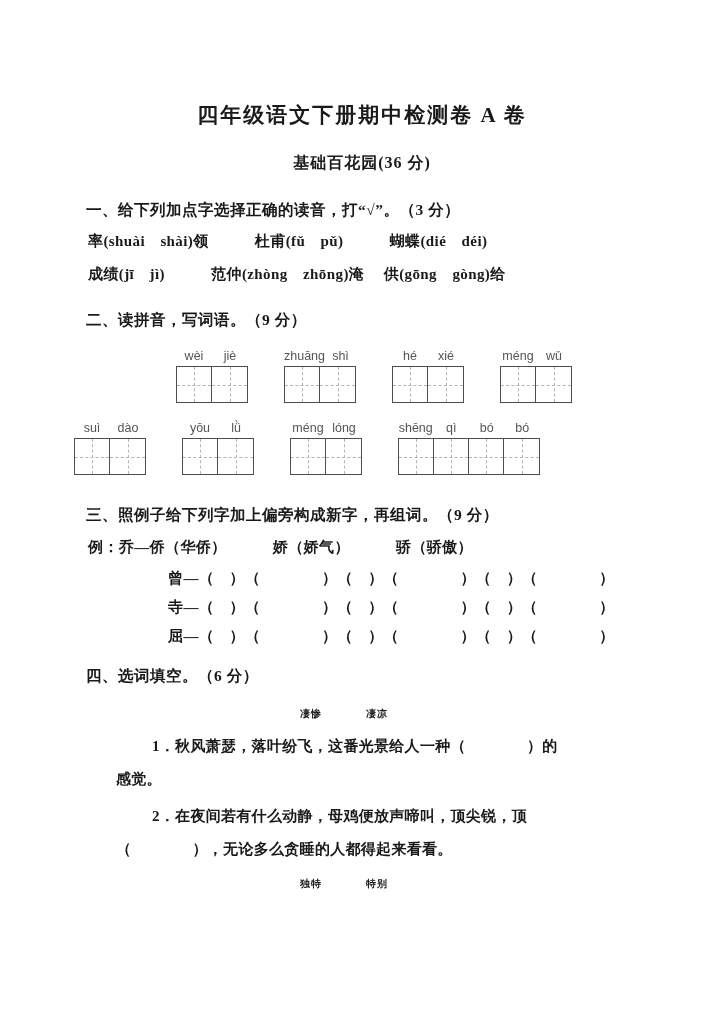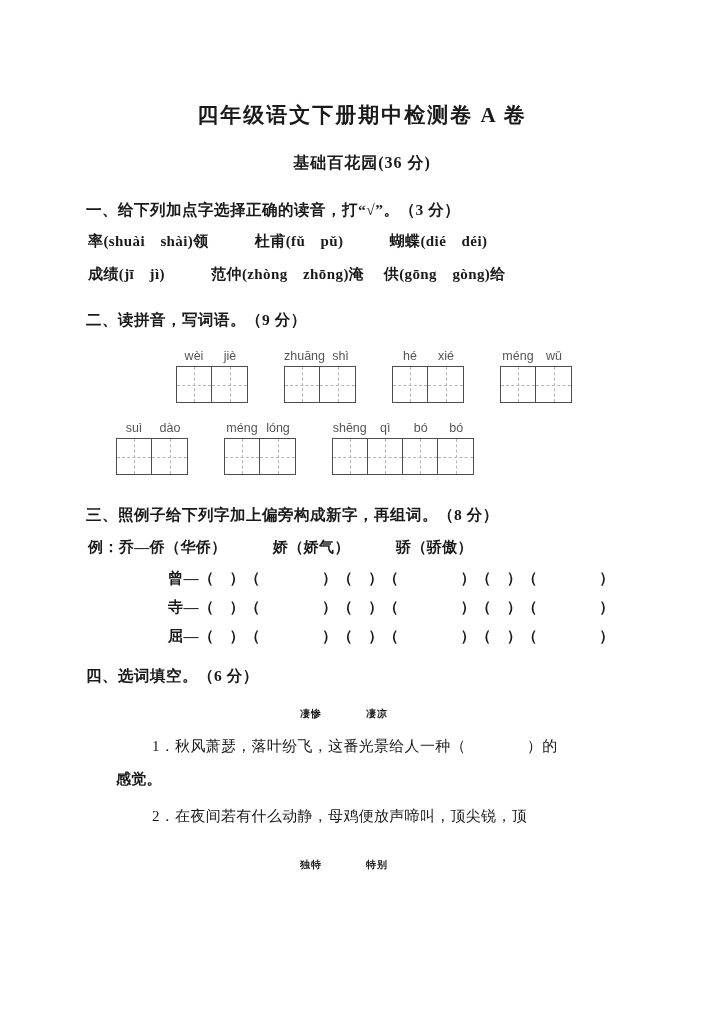--- a/index.html
+++ b/index.html
@@ -58,21 +58,21 @@
     letter-spacing: 0.4px;
     white-space: pre;
   }
 
   
   .tz-row {
     display: flex;
     align-items: flex-end;
     padding-left: 176px;
   }
-  .tz-row.row2 { padding-left: 116px; }
+  .tz-row.row2 { padding-left: 74px; }
   .tz-group { margin-right: 36px; }
   .tz-group:last-child { margin-right: 0; }
   .tz-pinyin {
     display: flex;
     font-family: "Liberation Sans", "DejaVu Sans", sans-serif;
     font-size: 12.5px;
     color: #555;
     margin-bottom: 3px;
     justify-content: space-around;
   }
@@ -118,21 +118,21 @@
   
   .word-choice {
     font-size: 10px;
     font-weight: bold;
     padding-left: 300px;
     letter-spacing: 1px;
     white-space: pre;
   }
   .q-line {
     font-size: 15px;
-    font-weight: normal;
+    font-weight: bold;
     padding-left: 152px;
     letter-spacing: 0.3px;
     white-space: pre;
   }
   .q-cont {
     font-size: 15px;
     font-weight: bold;
     padding-left: 116px;
     letter-spacing: 0.3px;
     white-space: pre;
@@ -205,20 +205,30 @@
           <span>suì</span>
           <span>dào</span>
         </div>
         <div class="tz-boxes">
           <div class="tz-cell"></div>
           <div class="tz-cell"></div>
         </div>
       </div>
       <div class="tz-group">
         <div class="tz-pinyin">
+          <span>yōu</span>
+          <span>lǜ</span>
+        </div>
+        <div class="tz-boxes">
+          <div class="tz-cell"></div>
+          <div class="tz-cell"></div>
+        </div>
+      </div>
+      <div class="tz-group">
+        <div class="tz-pinyin">
           <span>méng</span>
           <span>lóng</span>
         </div>
         <div class="tz-boxes">
           <div class="tz-cell"></div>
           <div class="tz-cell"></div>
         </div>
       </div>
       <div class="tz-group">
         <div class="tz-pinyin">
@@ -230,37 +240,38 @@
         <div class="tz-boxes">
           <div class="tz-cell"></div>
           <div class="tz-cell"></div>
           <div class="tz-cell"></div>
           <div class="tz-cell"></div>
         </div>
       </div>
     </div>
 
   <div style="height:30px"></div>
-  <div class="section-head">三、照例子给下列字加上偏旁构成新字，再组词。（8 分）</div>
+  <div class="section-head">三、照例子给下列字加上偏旁构成新字，再组词。（9 分）</div>
   <div style="height:12px"></div>
   <div class="indent-row">例：乔—侨（华侨）　　　娇（娇气）　　　骄（骄傲）</div>
   <div style="height:12px"></div>
   <div class="radical-row">曾—（　）（　　　　）（　）（　　　　）（　）（　　　　）</div>
   <div style="height:10px"></div>
   <div class="radical-row">寺—（　）（　　　　）（　）（　　　　）（　）（　　　　）</div>
   <div style="height:10px"></div>
   <div class="radical-row">屈—（　）（　　　　）（　）（　　　　）（　）（　　　　）</div>
 
   <div style="height:20px"></div>
   <div class="section-head">四、选词填空。（6 分）</div>
   <div style="height:20px"></div>
   <div class="word-choice">凄惨　　　　凄凉</div>
   <div style="height:16px"></div>
   <div class="q-line">1．秋风萧瑟，落叶纷飞，这番光景给人一种（　　　　）的</div>
   <div style="height:14px"></div>
   <div class="q-cont">感觉。</div>
   <div style="height:18px"></div>
   <div class="q-line">2．在夜间若有什么动静，母鸡便放声啼叫，顶尖锐，顶</div>
   <div style="height:14px"></div>
+  <div class="q-cont">（　　　　），无论多么贪睡的人都得起来看看。</div>
   <div style="height:18px"></div>
   <div class="word-choice">独特　　　　特别</div>
 
 </div>
 
 </body></html>

